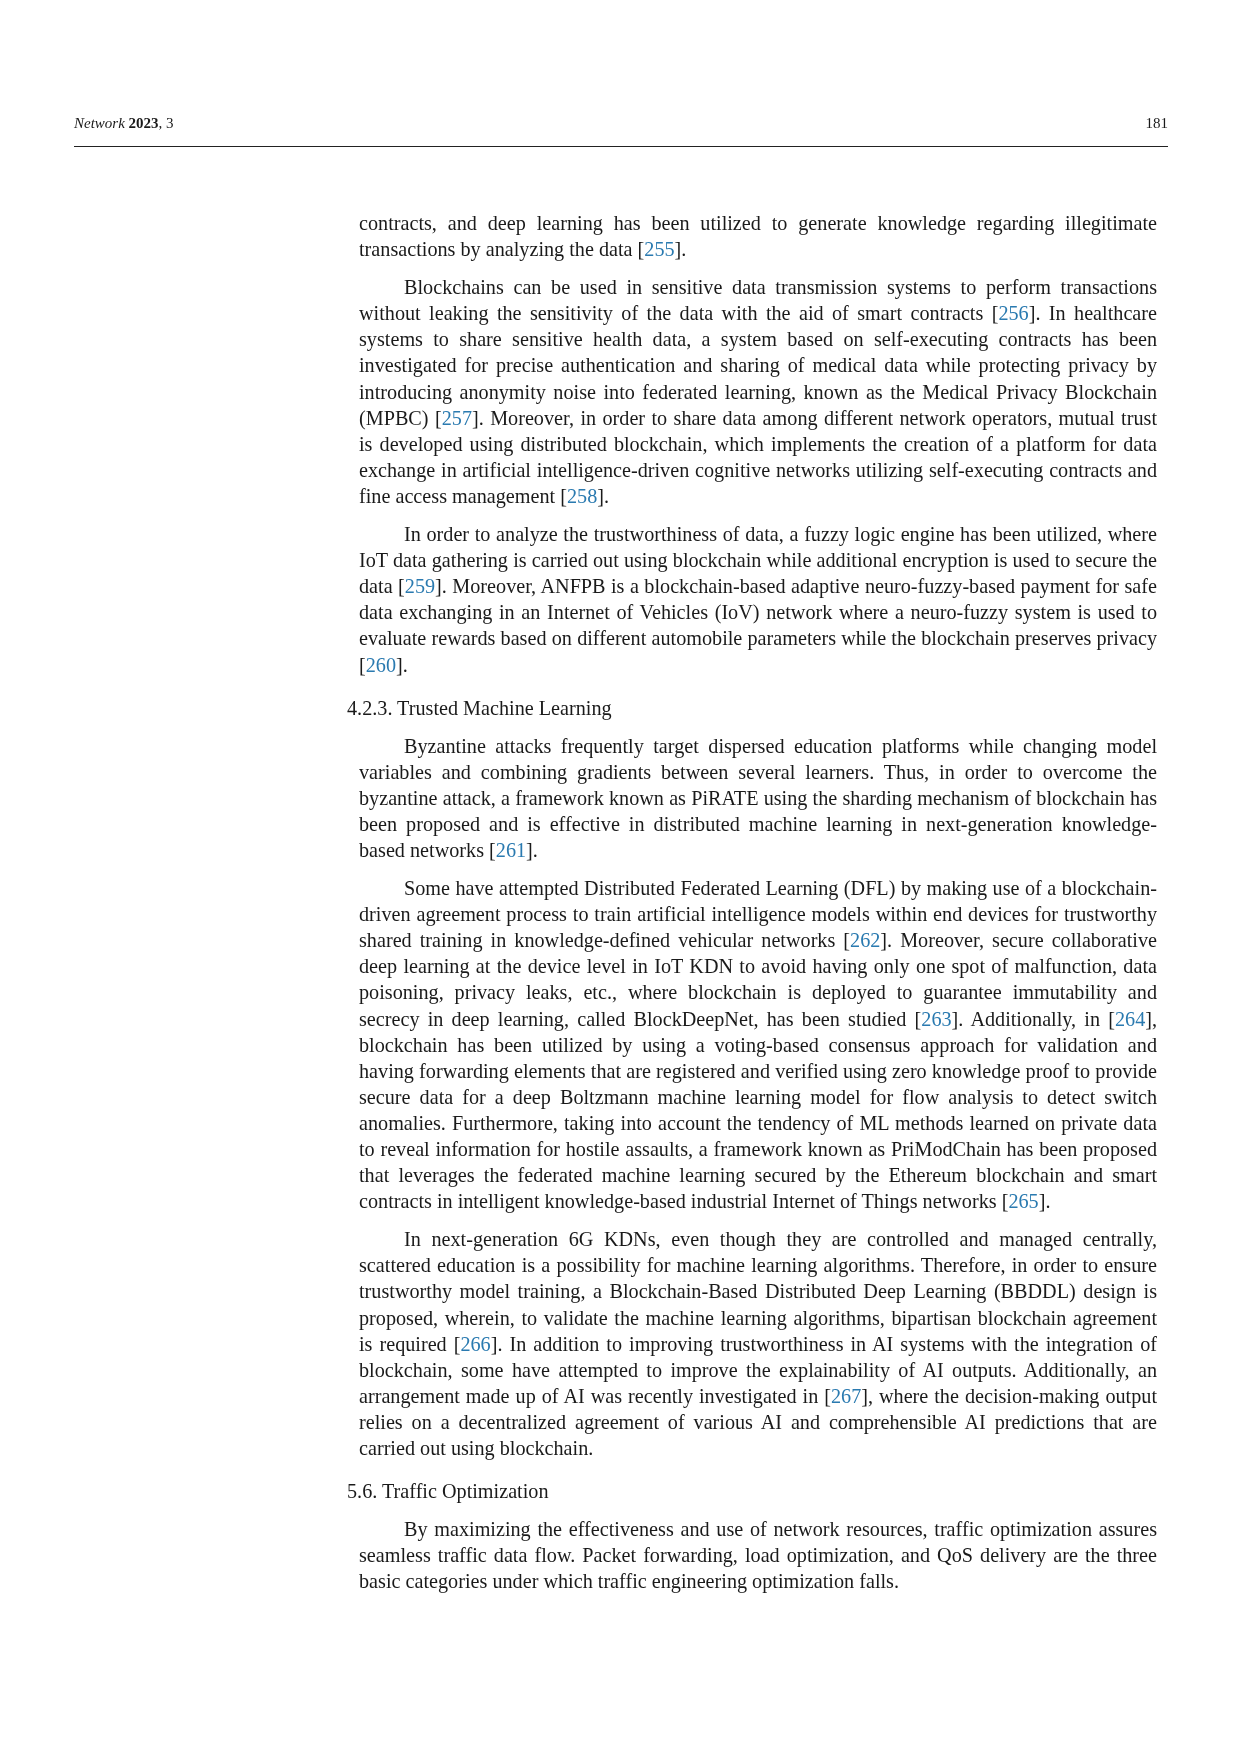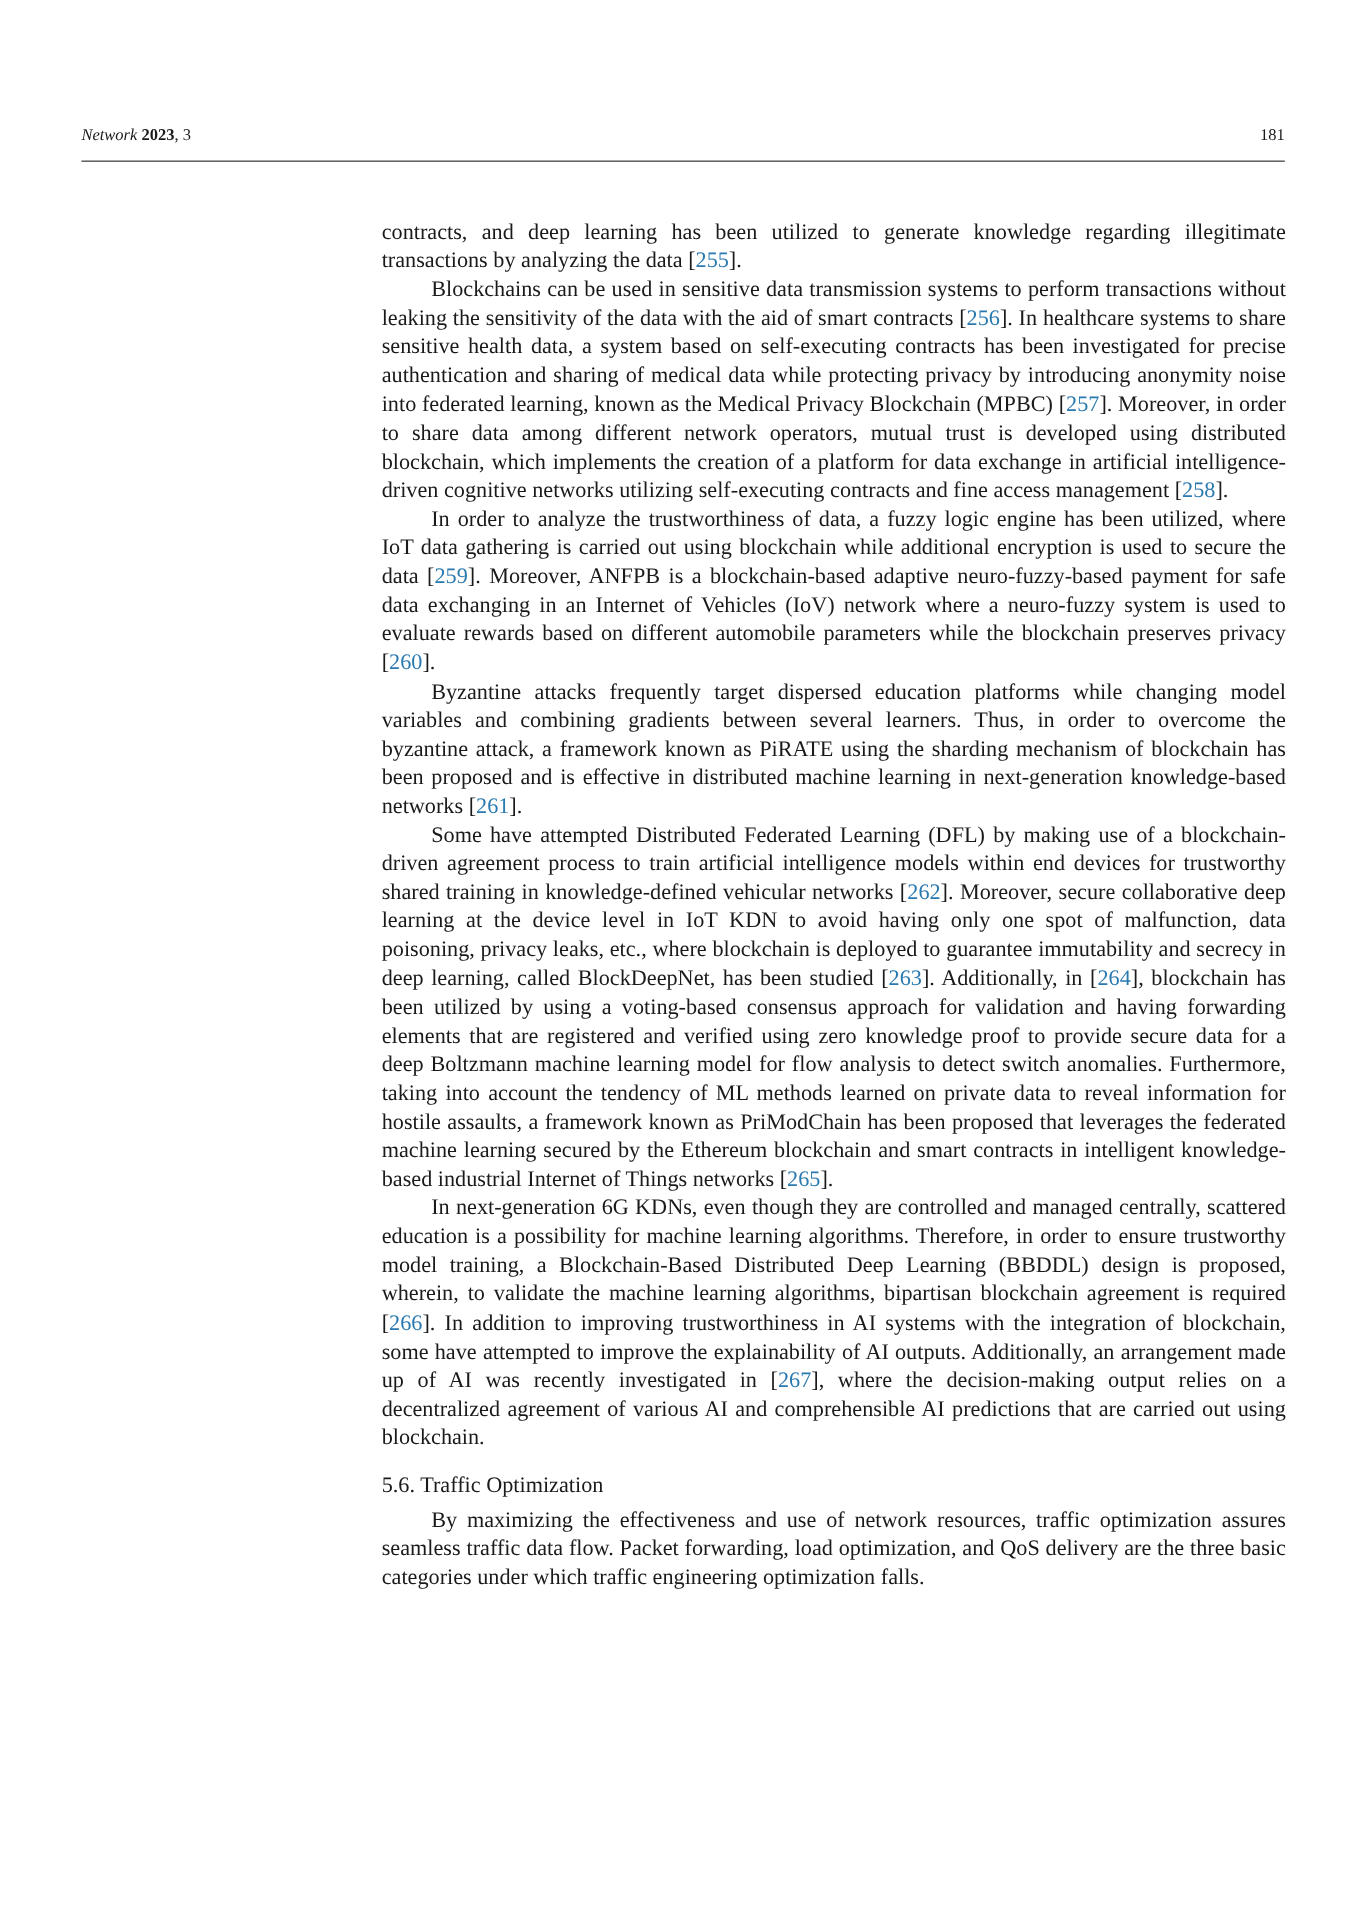--- a/index.html
+++ b/index.html
@@ -9,21 +9,21 @@
             font-size: 15px; }
   .header .journal { position: absolute; left: 0; top: 0; }
   .header .journal i { font-style: italic; text-align: center; }
   .header .journal b { font-weight: bold; }
   .header .page-num { position: absolute; right: 0; top: 0; }
   .rule { position: absolute; left: 74px; top: 146px; width: 1094px; height: 0;
           border-top: 1.3px solid #222; }
   .body { position: absolute; left: 347px; top: 198px; width: 822px;
           font-size: 20.2px; line-height: 26.1px; text-align: justify;
           hyphens: manual; }
-  .body p { margin: 0; }
+  .body p { margin: 12px; }
   .body p.indent { text-indent: 45px; }
   .cite { color: #2a7ab0; }
   h3.sub { margin: 17px 0 6px 0; font-size: 20.2px; font-weight: normal; line-height: 26px; }
   h3.sec { margin: 17px 0 6px 0; font-size: 20.2px; font-weight: normal; line-height: 26px; }
   h3.sec .t { }
 </style>
 </head>
 <body>
 
 <div class="header">
@@ -32,20 +32,21 @@
 </div>
 <div class="rule"></div>
 
 <div class="body">
   <p><span>contracts, and deep learning has been utilized to generate knowledge regarding illegitimate transactions by analyzing the data [</span><a class="cite">255</a><span>].</span></p>
 
   <p class="indent"><span>Blockchains can be used in sensitive data transmission systems to perform transactions without leaking the sensitivity of the data with the aid of smart contracts [</span><a class="cite">256</a><span>]. In healthcare systems to share sensitive health data, a system based on self-executing contracts has been investigated for precise authentication and sharing of medical data while protecting privacy by introducing anonymity noise into federated learning, known as the Medical Privacy Blockchain (MPBC) [</span><a class="cite">257</a><span>].  Moreover, in order to share data among different network operators, mutual trust is developed using distributed blockchain, which implements the creation of a platform for data exchange in artificial intelligence-driven cognitive networks utilizing self-executing contracts and fine access management [</span><a class="cite">258</a><span>].</span></p>
 
   <p class="indent"><span>In order to analyze the trustworthiness of data, a fuzzy logic engine has been utilized, where IoT data gathering is carried out using blockchain while additional encryption is used to secure the data [</span><a class="cite">259</a><span>].  Moreover, ANFPB is a blockchain-based adaptive neuro-fuzzy-based payment for safe data exchanging in an Internet of Vehicles (IoV) network where a neuro-fuzzy system is used to evaluate rewards based on different automobile parameters while the blockchain preserves privacy [</span><a class="cite">260</a><span>].</span></p>
 
+  <h3 class="sub">4.2.3. Trusted Machine Learning</h3>
 
   <p class="indent"><span>Byzantine attacks frequently target dispersed education platforms while changing model variables and combining gradients between several learners.  Thus, in order to overcome the byzantine attack, a framework known as PiRATE using the sharding mecha­nism of blockchain has been proposed and is effective in distributed machine learning in next-generation knowledge-based networks [</span><a class="cite">261</a><span>].</span></p>
 
   <p class="indent"><span>Some have attempted Distributed Federated Learning (DFL) by making use of a blockchain-driven agreement process to train artificial intelligence models within end devices for trustworthy shared training in knowledge-defined vehicular networks [</span><a class="cite">262</a><span>]. Moreover, secure collaborative deep learning at the device level in IoT KDN to avoid having only one spot of malfunction, data poisoning, privacy leaks, etc., where blockchain is deployed to guarantee immutability and secrecy in deep learning, called BlockDeepNet, has been studied [</span><a class="cite">263</a><span>].  Additionally, in [</span><a class="cite">264</a><span>], blockchain has been utilized by using a voting-based consensus approach for validation and having forwarding elements that are registered and verified using zero knowledge proof to provide secure data for a deep Boltzmann machine learning model for flow analysis to detect switch anomalies. Further­more, taking into account the tendency of ML methods learned on private data to reveal information for hostile assaults, a framework known as PriModChain has been proposed that leverages the federated machine learning secured by the Ethereum blockchain and smart contracts in intelligent knowledge-based industrial Internet of Things networks [</span><a class="cite">265</a><span>].</span></p>
 
   <p class="indent"><span>In next-generation 6G KDNs, even though they are controlled and managed centrally, scattered education is a possibility for machine learning algorithms. Therefore, in order to ensure trustworthy model training, a Blockchain-Based Distributed Deep Learning (BB­DDL) design is proposed, wherein, to validate the machine learning algorithms, bipartisan blockchain agreement is required [</span><a class="cite">266</a><span>]. In addition to improving trustworthiness in AI sys­tems with the integration of blockchain, some have attempted to improve the explainability of AI outputs.  Additionally, an arrangement made up of AI was recently investigated in [</span><a class="cite">267</a><span>], where the decision-making output relies on a decentralized agreement of various AI and comprehensible AI predictions that are carried out using blockchain.</span></p>
 
   <h3 class="sec"><span>5.6. </span><span class="t">Traffic Optimization</span></h3>
 
   <p class="indent"><span>By maximizing the effectiveness and use of network resources, traffic optimization assures seamless traffic data flow. Packet forwarding, load optimization, and QoS delivery are the three basic categories under which traffic engineering optimization falls.</span></p>

